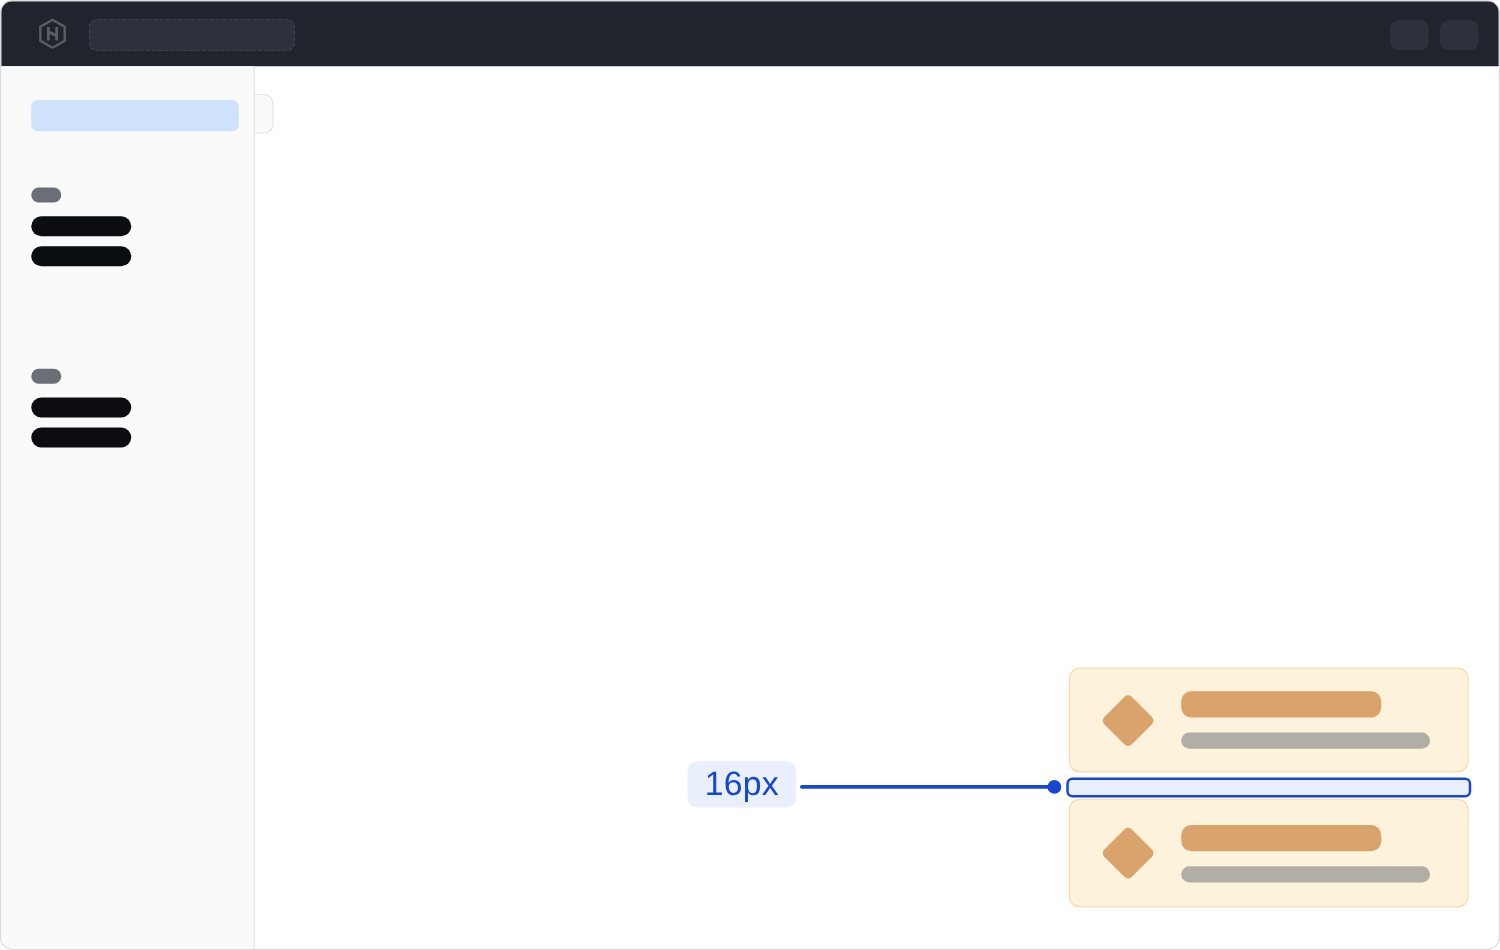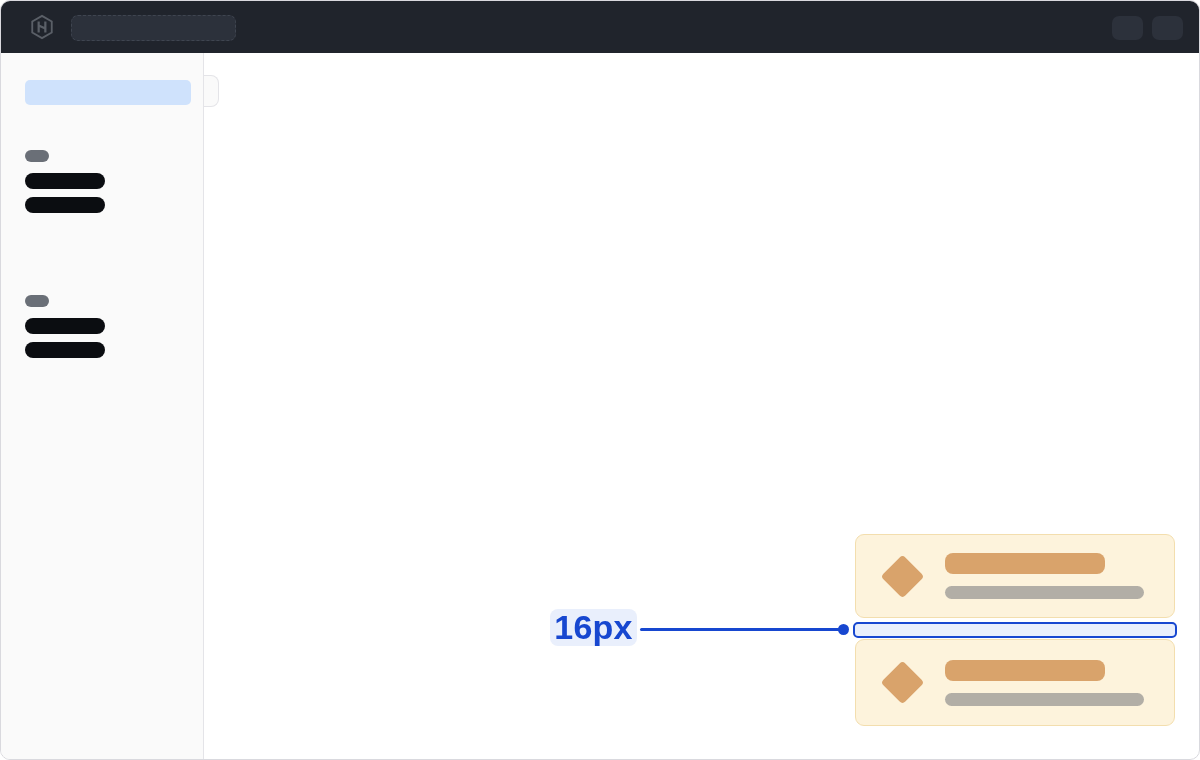--- a/index.html
+++ b/index.html
@@ -101,21 +101,21 @@
   .gap-highlight{
     position:absolute;left:852px;top:621px;width:324px;height:16px;
     background:var(--annotation-bg);
     border:2px solid var(--accent-blue);
     border-radius:5px;
   }
   .annotation-label{
     position:absolute;left:549px;top:608px;width:87px;height:37px;
     background:var(--annotation-bg);border-radius:8px;
     display:flex;align-items:center;justify-content:center;
-    color:var(--accent-blue);font-size:34px;font-weight:700;
+    color:var(--accent-blue);font-size:27px;font-weight:400;
     letter-spacing:0.2px;
   }
   .annotation-line{
     position:absolute;left:639px;top:627px;width:200px;height:3px;
     background:var(--accent-blue);border-radius:2px;
   }
   .annotation-dot{
     position:absolute;left:837px;top:623px;width:11px;height:11px;
     background:var(--accent-blue);border-radius:50%;
   }

